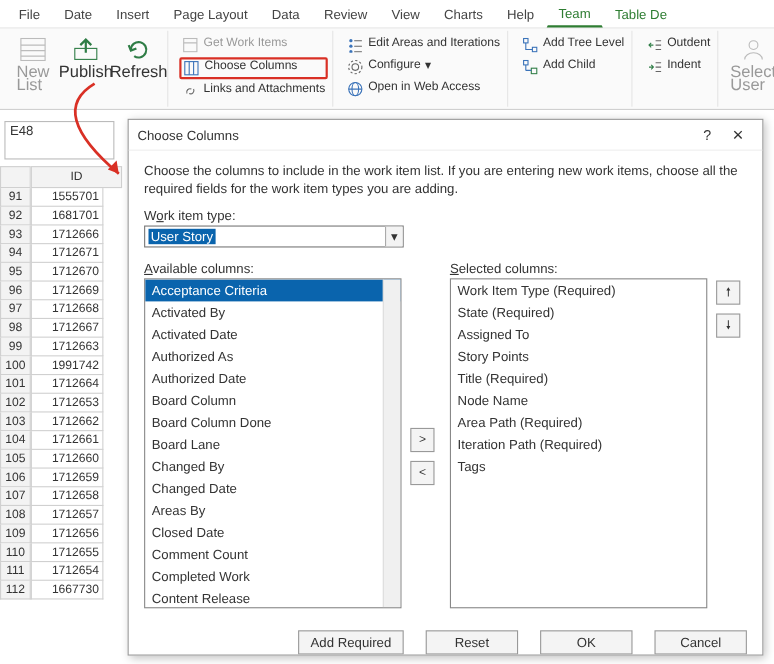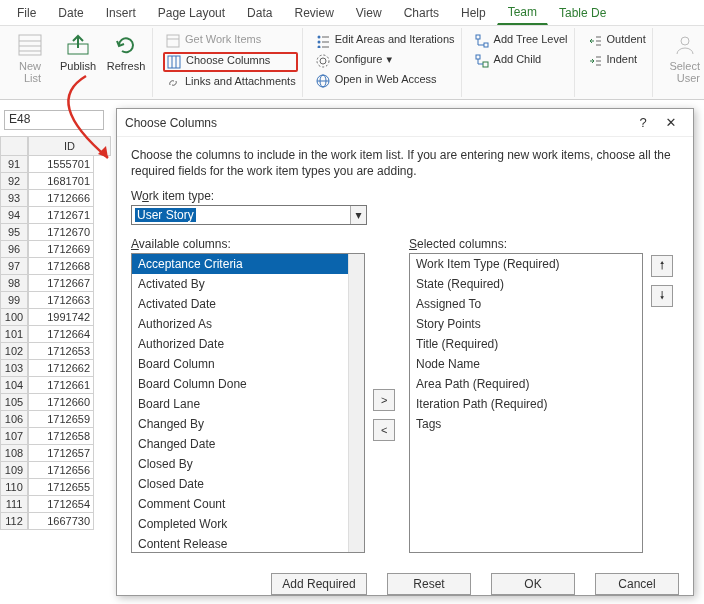--- a/index.html
+++ b/index.html
@@ -9,29 +9,29 @@
   .tabs { display:flex; align-items:flex-end; height:24px; padding:0 6px; margin-top:2px; border-bottom:1px solid #e0e0e0;}
   .tab { padding:3px 10px 4px 10px; font-size:12px; color:#444; border:1px solid transparent; cursor:default;}
   .tab.active { color:#2e7d32; border-bottom:2px solid #2e7d32; }
   .tab.active2 { color:#2e7d32; }
 
   
   .ribbon { display:flex; height:74px; border-bottom:1px solid #d0d0d0; background:#fafafa; padding:2px 4px; gap:6px;}
   .group { display:flex; align-items:flex-start; gap:4px; border-right:1px solid #e5e5e5; padding:2px 4px; }
   .bigbtn { display:flex; flex-direction:column; align-items:center; justify-content:flex-start; width:44px; padding-top:2px;}
   .bigbtn .ic { width:28px; height:26px; display:flex; align-items:center;justify-content:center;}
-  .bigbtn .lbl { font-size:11px; text-align:right; line-height:12px; margin-top:2px;}
+  .bigbtn .lbl { font-size:15px; text-align:left; line-height:12px; margin-top:2px;}
   .stack { display:flex; flex-direction:column; gap:2px; padding-top:2px; }
   .smallbtn { display:flex; align-items:flex-start; gap:4px; font-size:11px; padding:1px 2px; white-space:nowrap;}
   .smallbtn .sic { width:16px; height:16px; display:flex;align-items:center;justify-content:center;}
   .hl { border:2px solid #d93025; border-radius:2px; padding:0 1px;}
   .disabled{ color:#999; }
 
   
-  .namebox { margin:10px 4px 2px 4px; width:100px; height:20px; border:1px solid #bbb; font-size:12px; padding:1px 4px; background:#fff;}
+  .namebox { margin:10px 4px 2px 4px; width:100px; height:35px; border:1px solid #bbb; font-size:12px; padding:1px 4px; background:#fff;}
   .sheet { position:relative; margin-top:6px; }
   .hdrRow { display:flex; }
   .rownum { width:28px; height:17px; border:1px solid #d0d0d0; border-top:none; background:#f3f3f3; font-size:11px; text-align:center; line-height:16px;}
   .colhdr { width:83px; height:20px; border:1px solid #d0d0d0; background:#f3f3f3; font-size:11px; text-align:center; line-height:19px;}
   .corner { width:28px; height:20px; border:1px solid #d0d0d0; background:#f3f3f3;}
   .cell { width:66px; height:17px; border:1px solid #d0d0d0; border-top:none; font-size:11px; text-align:right; padding-right:3px; line-height:16px;}
   .row { display:flex;}
 
   
   .dialog { position:absolute; left:116px; top:108px; width:578px; height:488px; background:#fff; border:1px solid #999; box-shadow:2px 2px 8px rgba(0,0,0,.25);}
@@ -373,21 +373,21 @@
           <div class="li selected">Acceptance Criteria</div>
             <div class="li">Activated By</div>
             <div class="li">Activated Date</div>
             <div class="li">Authorized As</div>
             <div class="li">Authorized Date</div>
             <div class="li">Board Column</div>
             <div class="li">Board Column Done</div>
             <div class="li">Board Lane</div>
             <div class="li">Changed By</div>
             <div class="li">Changed Date</div>
-            <div class="li">Closed By</div>
+            <div class="li">Areas By</div>
             <div class="li">Closed Date</div>
             <div class="li">Comment Count</div>
             <div class="li">Completed Work</div>
             <div class="li">Content Release</div>
             <div class="scrollbar"></div>
         </div>
       </div>
       <div class="colM">
         <div class="sbtn">&gt;</div>
         <div class="sbtn">&lt;</div>

